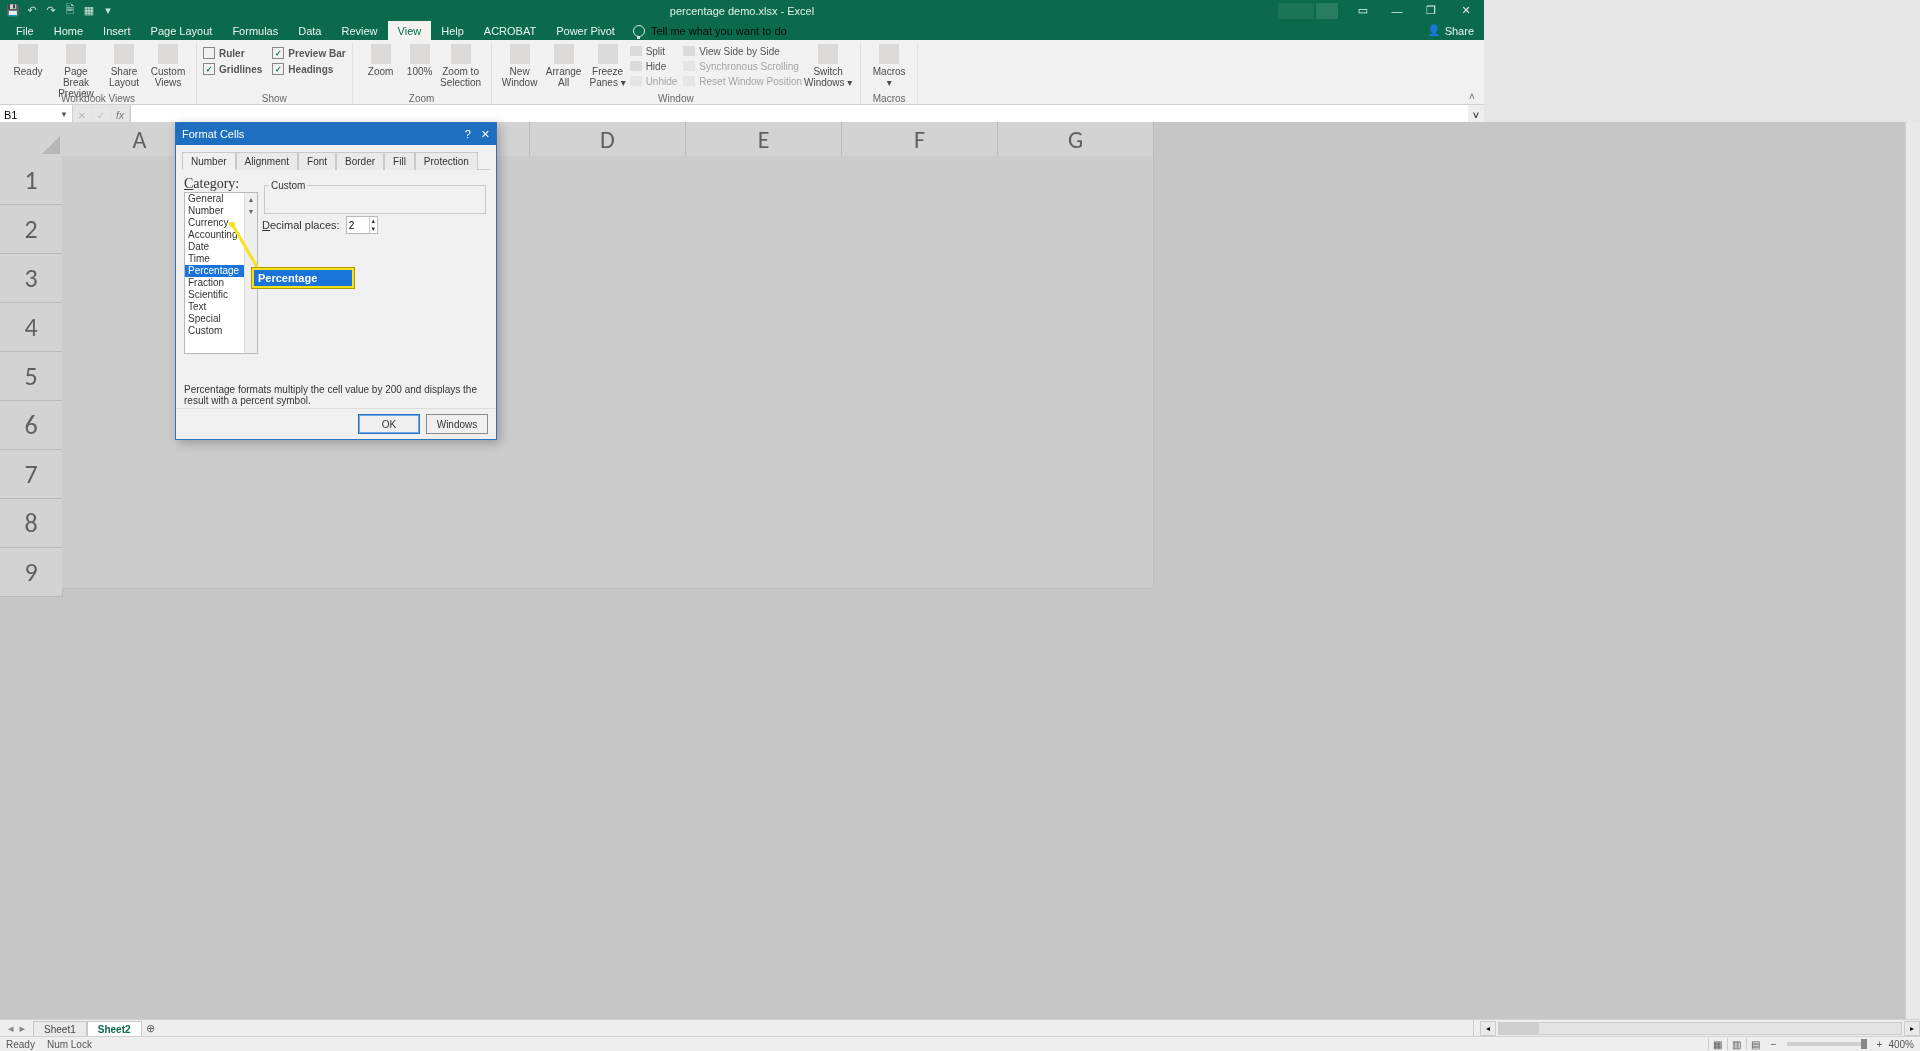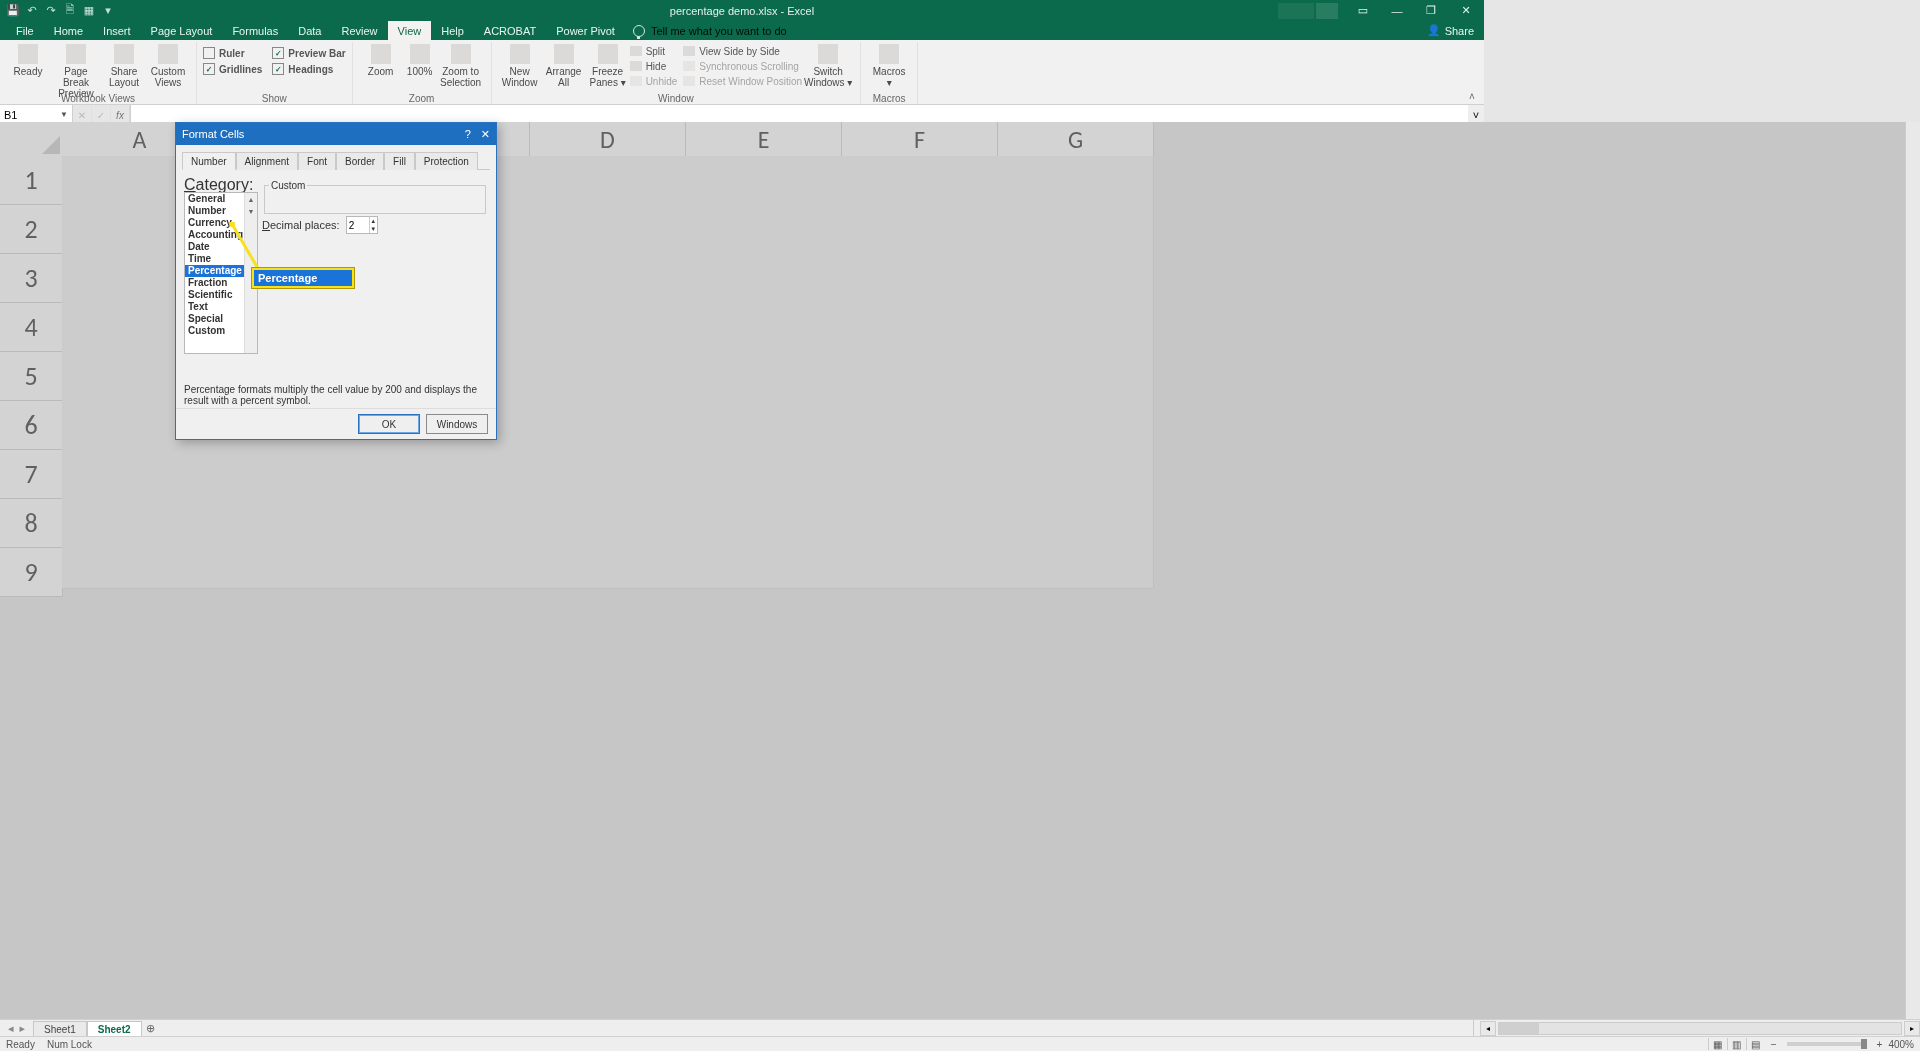--- a/index.html
+++ b/index.html
@@ -235,30 +235,30 @@
   }
   .dlg-tab {
     padding:0 8px;
     border:1px solid #c9c9c9; border-bottom:none;
     background:#eaeaea; color:#333;
     display:flex; align-items:center; font-size:10px;
     position:relative; top:1px;
   }
   .dlg-tab.active { background:#f0f0f0; border-bottom:1px solid #f0f0f0;}
   .dlg-body { padding:6px 8px 8px 8px; position:relative; height:224px;}
-  .cat-label { font-size:16px; }
+  .cat-label { font-size:14px;font-family:Liberation Serif, serif; }
   .cat-label u{text-decoration:underline;}
   .cat-list {
     position:absolute; left:8px; top:22px;
     width:72px; height:160px;
     border:1px solid #b8b8b8; background:#fff;
     overflow:hidden;
     font-size:10px;
   }
-  .cat-item { padding:0 3px; line-height:12px; height:12px; white-space:nowrap;font-weight:bold;}
+  .cat-item { padding:0 3px; line-height:12px; height:12px; white-space:nowrap;}
   .cat-item.selected { background:#1a73d9; color:#fff;}
   .cat-scroll { position:absolute; right:0; top:0; bottom:0; width:12px; background:#eee; border-left:1px solid #ddd;}
   .cat-scroll .up,.cat-scroll .dn{height:12px;display:flex;align-items:center;justify-content:center;font-size:7px;color:#666;}
   .sample-box {
     position:absolute; left:86px; top:10px; right:8px; height:28px;
     border:1px solid #c9c9c9; padding:2px 4px;
   }
   .sample-box legend{font-size:10px;}
   .decrow {
     position:absolute; left:86px; top:46px;

